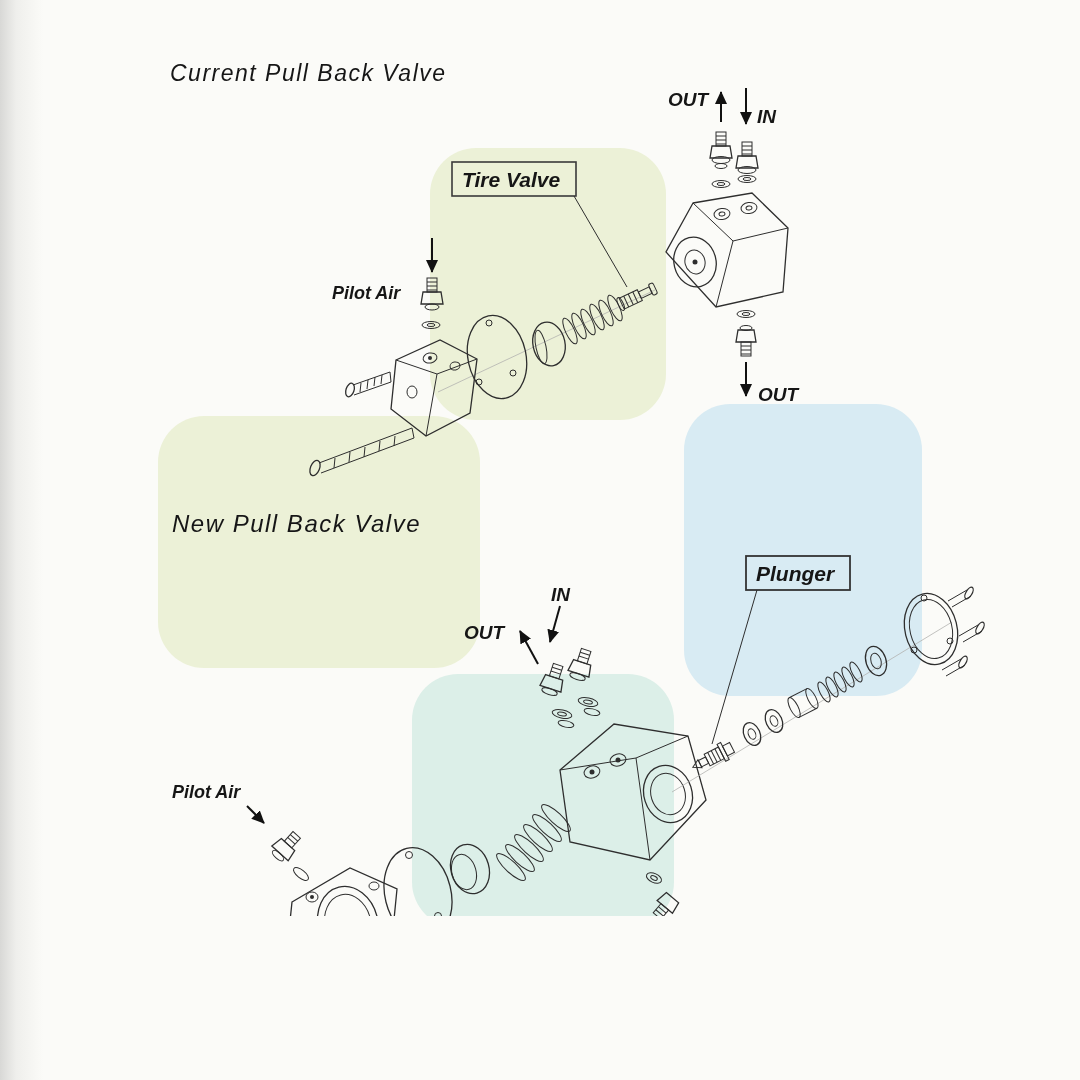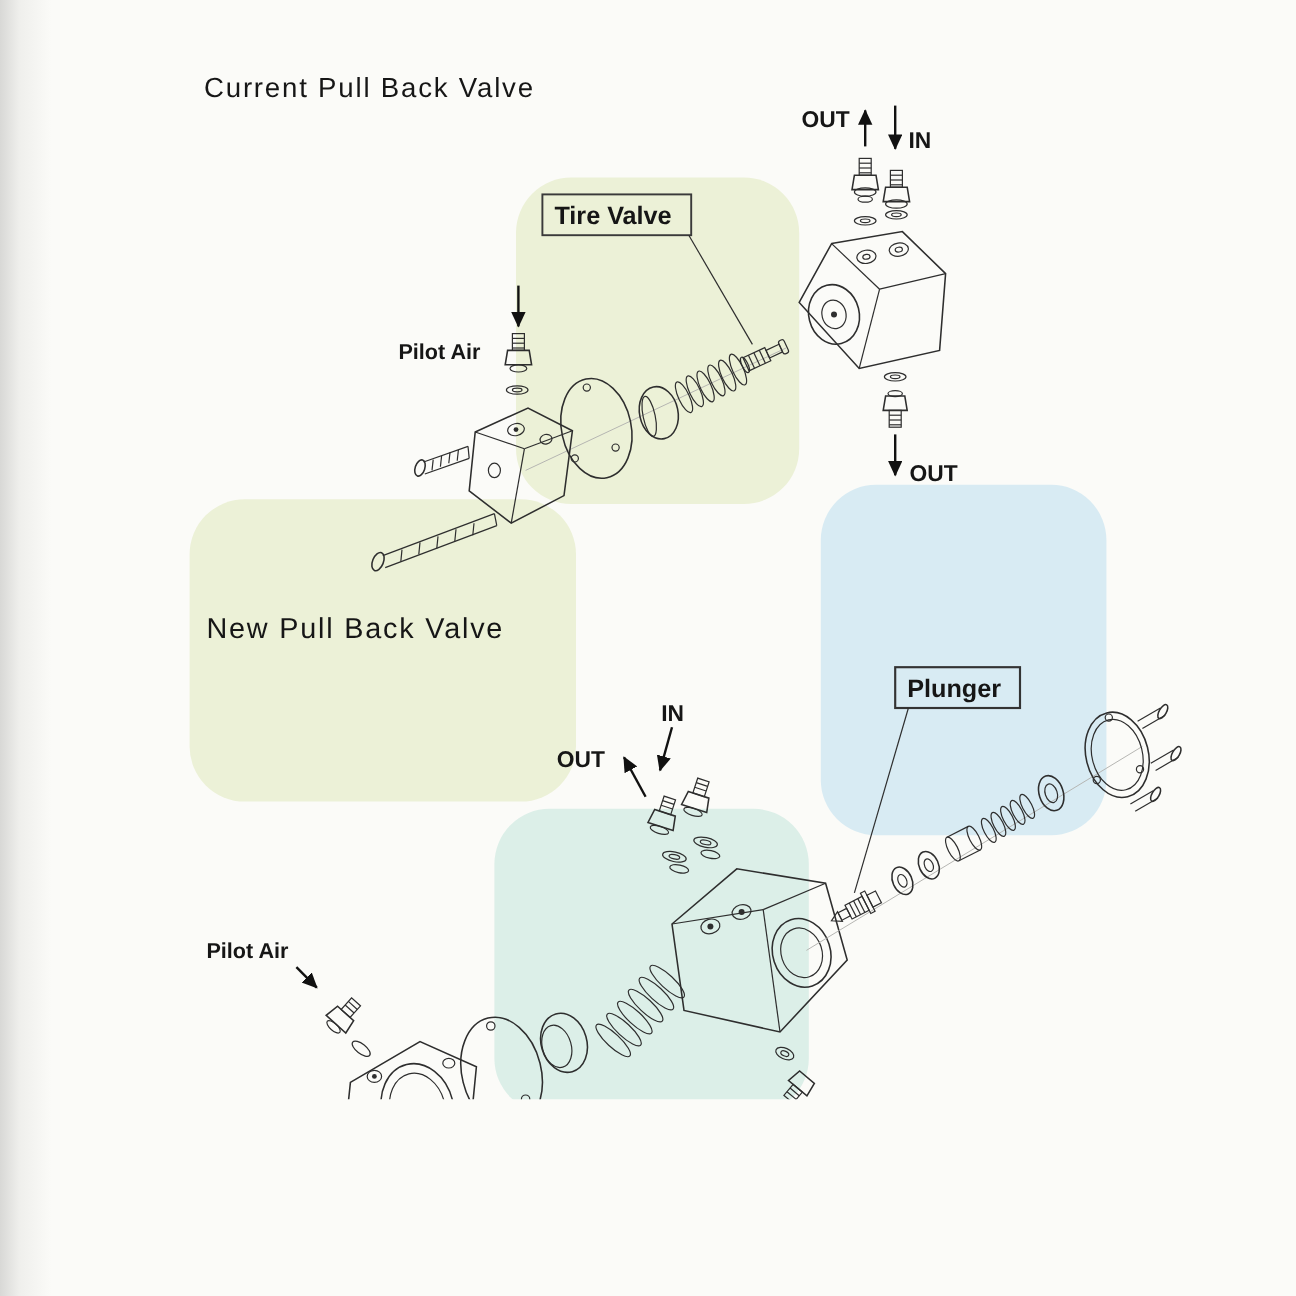--- a/index.html
+++ b/index.html
@@ -1,21 +1,21 @@
 <!DOCTYPE html>
 <html><head>
 <meta charset="utf-8">
 <style>
   html,body{margin:0;padding:0;}
   body{
     width:1080px;height:1080px;
     background:linear-gradient(90deg,#d8d8d6 0%,#efefec 1.5%,#fbfbf8 4%,#fbfbf8 100%);
     font-family:"Liberation Sans",sans-serif;
   }
-  .canvas{position:relative;width:1080px;height:916px;overflow:hidden;}
+  .canvas{position:relative;width:1080px;height:916px;overflow:hidden;font-style:italic;}
   svg{position:absolute;left:0;top:0;}
   svg text{font-family:"Liberation Sans",sans-serif;fill:#161616;}
   .title{font-size:23px;letter-spacing:1.5px;font-weight:400;}
   .boxlabel{font-size:21px;font-weight:bold;}
   .port{font-size:19px;font-weight:bold;}
   .small-label{font-size:18px;font-weight:bold;}
   .ln{stroke:#2e2e2e;stroke-width:1.3;fill:none;}
   .ln2{stroke:#2e2e2e;stroke-width:1;fill:none;}
   .axis{stroke:#b3b3b0;stroke-width:0.8;fill:none;}
   .arrow{stroke:#111;stroke-width:2;fill:none;}

